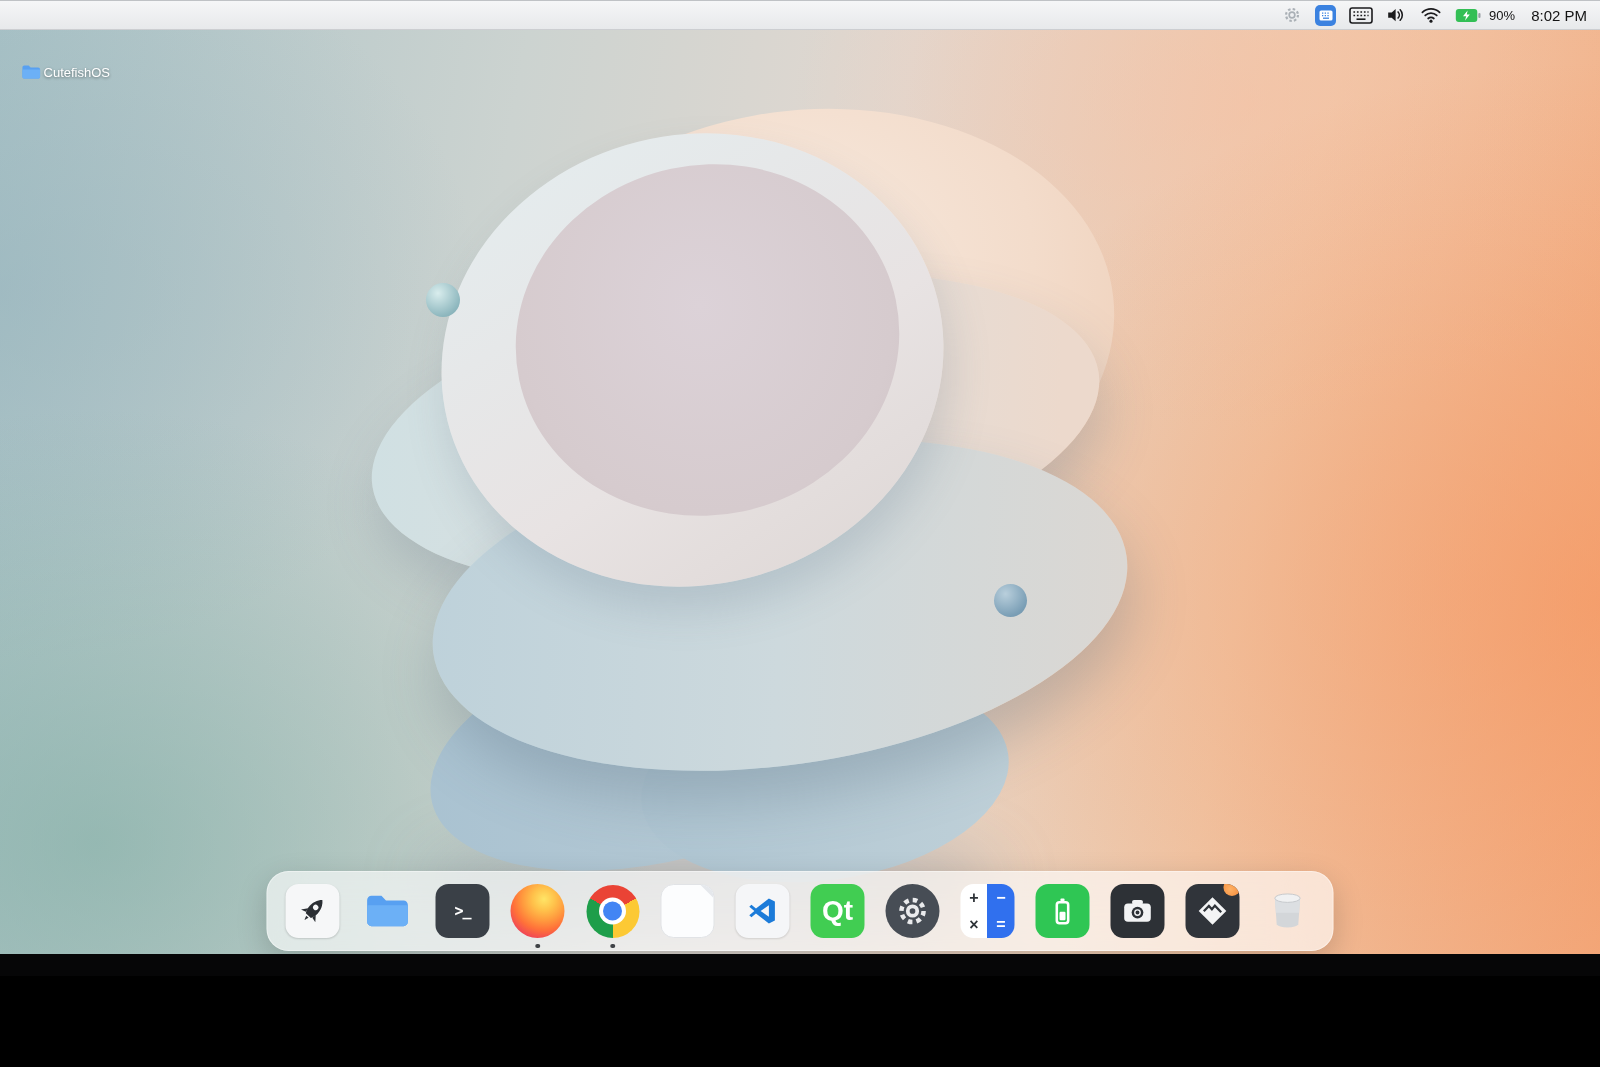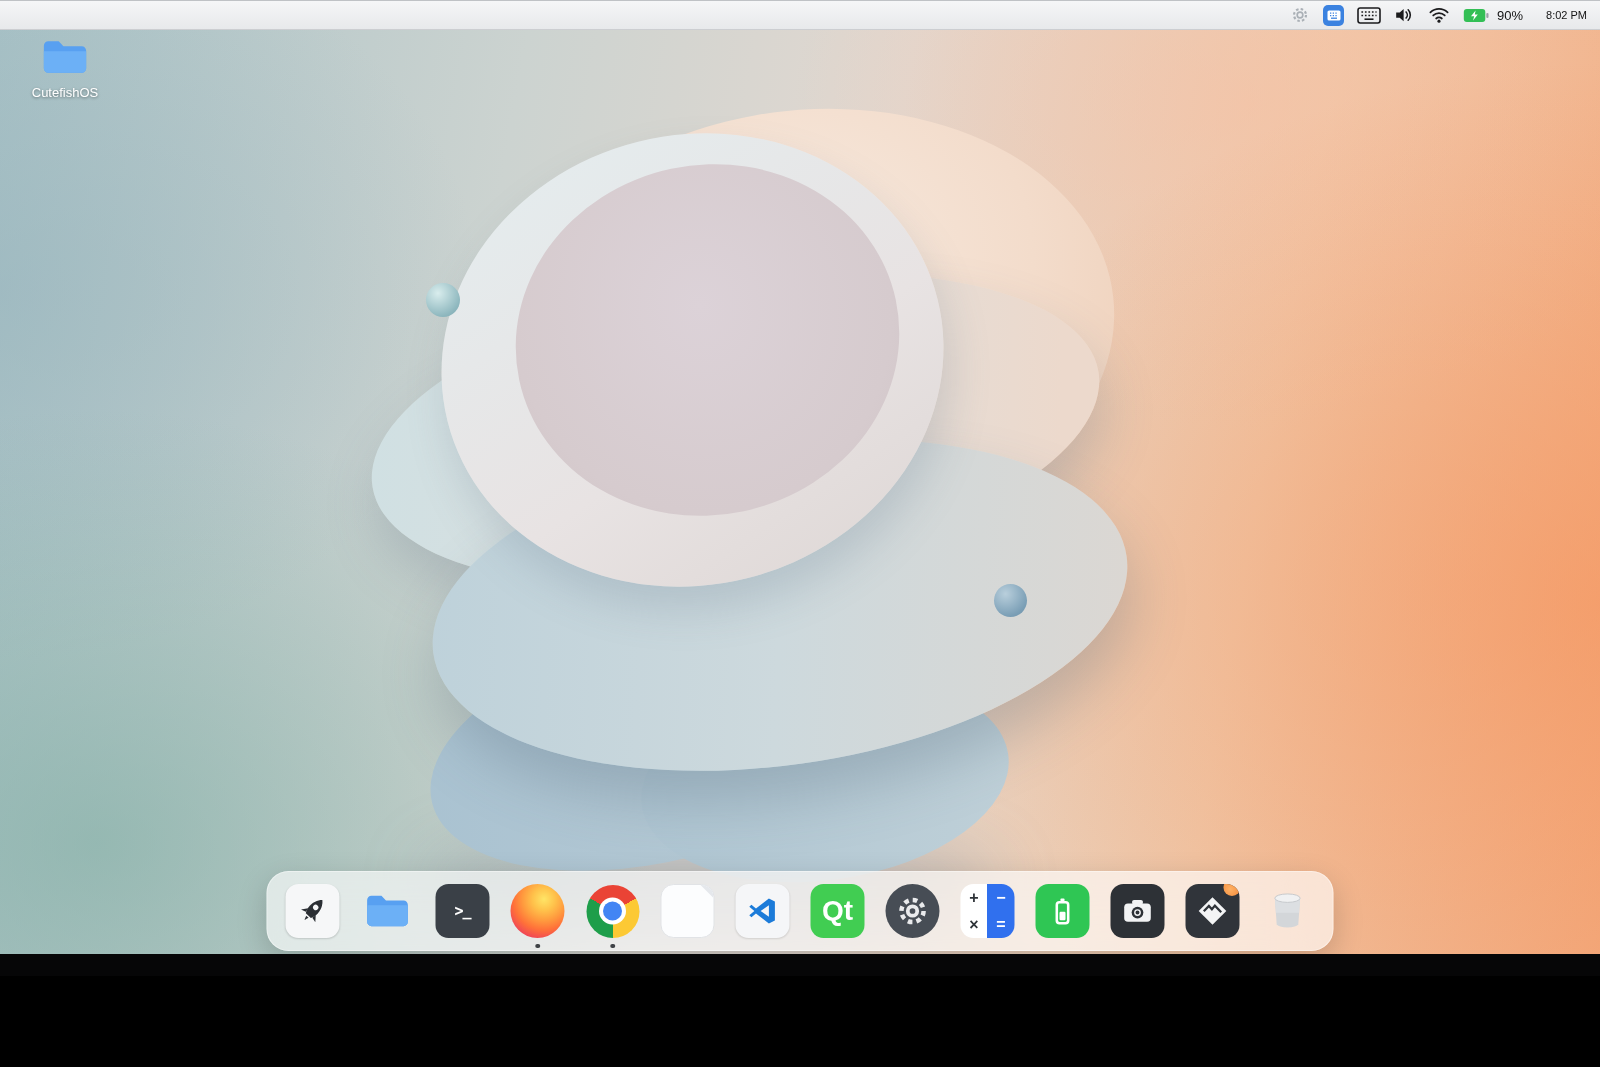--- a/index.html
+++ b/index.html
@@ -6,21 +6,21 @@
   body{font-family:"Liberation Sans","DejaVu Sans",sans-serif;background:#000;}
   #screen{position:relative;width:1600px;height:976px;overflow:hidden;background:#111;}
 
   
   .topbar{position:absolute;top:0;left:0;right:0;height:30px;box-sizing:border-box;
     background:linear-gradient(#f5f6f7,#e7e9eb);border-top:1px solid #bfc2c5;border-bottom:1px solid #ccced1;
     display:flex;align-items:center;justify-content:flex-end;padding:0 13px;gap:13px;z-index:60;}
   .tray-icon{display:flex;align-items:center;justify-content:center;height:22px;cursor:default;}
   .im-badge{width:21px;height:21px;border-radius:5px;background:#3b82e0;display:flex;align-items:center;justify-content:center;}
   .pct{font-size:13px;color:#141414;margin-left:-5px;}
-  .clock{font-size:11px;color:#141414;margin-left:10px;}
+  .clock{font-size:15px;color:#141414;margin-left:3px;}
 
   
   .desktop{position:absolute;top:30px;left:0;right:0;bottom:22px;overflow:hidden;
     background:
       radial-gradient(900px 700px at 6% 88%, rgba(120,170,158,.55), transparent 62%),
       radial-gradient(800px 620px at 0% 28%, rgba(148,178,188,.5), transparent 60%),
       radial-gradient(1050px 820px at 100% 62%, rgba(246,148,92,.6), transparent 66%),
       radial-gradient(700px 500px at 78% 8%, rgba(248,190,160,.5), transparent 65%),
       linear-gradient(100deg,#a9c2c6 0%,#ccd3d0 30%,#e2d8d0 52%,#efc9ab 76%,#f2aa7e 100%);}
   .shape{position:absolute;border-radius:50%;}
@@ -41,21 +41,21 @@
       background:linear-gradient(160deg,#e4edef 0%,#e8e3e3 60%,#ded7d5 100%);
       box-shadow:0 24px 42px rgba(100,120,135,.22);}
   .s3{left:515px;top:135px;width:385px;height:350px;transform:rotate(-12deg);z-index:5;
       background:radial-gradient(ellipse at 50% 40%, #dcd2d8 0%, #d6cbce 70%, #cfc3c5 100%);}
   .s8{left:426px;top:253px;width:34px;height:34px;z-index:6;
       background:radial-gradient(circle at 35% 30%, #d9eded, #8fb8bf 70%, #78a5ad);}
   .s9{left:994px;top:554px;width:33px;height:33px;z-index:6;
       background:radial-gradient(circle at 35% 30%, #b9cfdc, #7b9fb6 70%, #6b90a8);}
 
   
-  .desk-icon{position:absolute;left:20px;top:0;width:90px;display:flex;flex-direction:column;align-items:center;gap:1px;z-index:10;cursor:default;}
+  .desk-icon{position:absolute;left:20px;top:15px;width:90px;display:flex;flex-direction:row;align-items:center;gap:1px;z-index:10;cursor:default;}
   .desk-icon .label{font-size:13px;color:#fff;text-shadow:0 1px 3px rgba(0,0,0,.45);}
 
   
   .dock{position:absolute;left:50%;transform:translateX(-50%);bottom:3px;display:flex;align-items:center;gap:21px;
     padding:13px 19px;background:rgba(255,255,255,.62);border-radius:22px;z-index:20;
     box-shadow:0 10px 30px rgba(0,0,0,.18), inset 0 0 0 1px rgba(255,255,255,.4);backdrop-filter:blur(28px);}
   .dock-item{position:relative;width:54px;height:54px;display:flex;align-items:center;justify-content:center;cursor:pointer;}
   .run-dot{position:absolute;left:50%;bottom:-10px;transform:translateX(-50%);width:4.5px;height:4.5px;border-radius:50%;background:#3f4246;}
   .tile{width:54px;height:54px;border-radius:13px;display:flex;align-items:center;justify-content:center;box-sizing:border-box;}
   .launcher-tile{background:#f6f7f8;box-shadow:0 1px 2px rgba(0,0,0,.15);}

